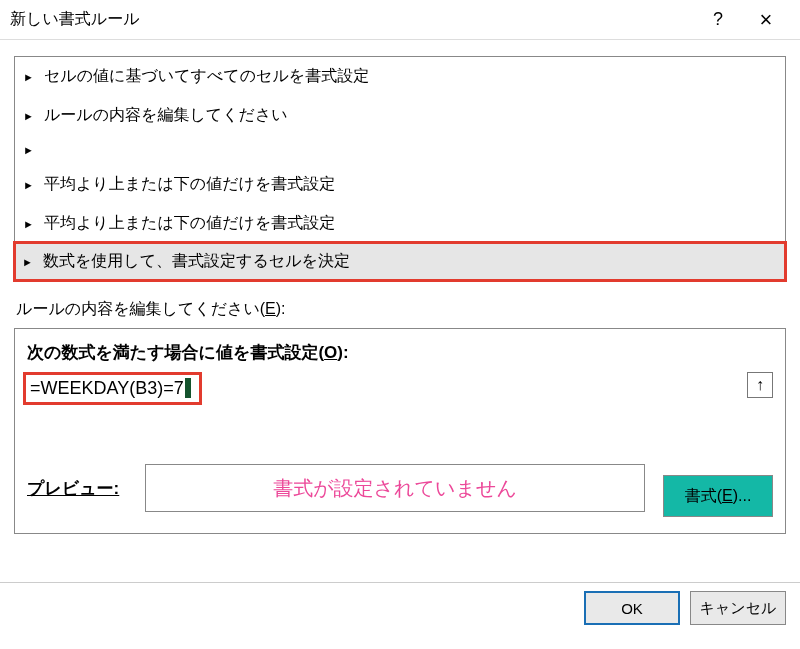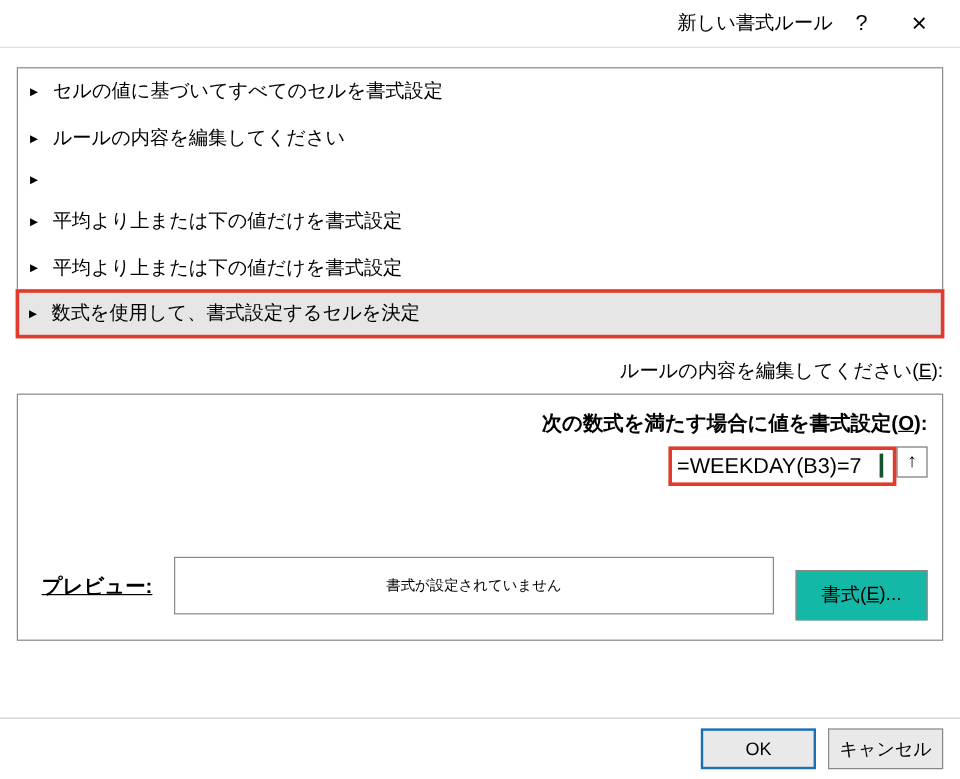--- a/index.html
+++ b/index.html
@@ -1,15 +1,15 @@
 <!DOCTYPE html>
 <html><head>
 <meta charset="utf-8">
 <style>
-  * { box-sizing: border-box; text-align: right; }
+  * { box-sizing: border-box; }
   body {
     margin: 0;
     font-family: "Yu Gothic UI", "Meiryo", sans-serif;
     font-size: 15px;
     background: #fff;
     color: #000;
     width: 800px;
     height: 649px;
     overflow: hidden;
   }
@@ -75,22 +75,22 @@
     margin: 2px 0 8px 0;
   }
   .formula-box {
     display: inline-block;
     border: 3px solid #e23b2e;
     padding: 3px 8px 3px 4px;
     font-size: 18px;
     margin-left: -4px;
   }
   .formula-cursor {
-    border-right: 3px solid #14532d;
-    padding-right: 15px;
+    border-right: 6px solid #14532d;
+    padding-right: 1px;
   }
   .collapse-btn {
     float: right;
     width: 26px;
     height: 26px;
     border: 1px solid #777;
     display: flex;
     align-items: center;
     justify-content: center;
     font-weight: bold;
@@ -109,42 +109,42 @@
     width: 100px;
     text-decoration: underline;
   }
   .preview-box {
     flex: 1;
     border: 1px solid #888;
     height: 48px;
     display: flex;
     align-items: center;
     justify-content: center;
-    font-size: 12px;
-    color: #000000;
+    font-size: 20px;
+    color: #ec4899;
   }
   .format-btn {
     width: 110px;
     height: 42px;
     border: 1px solid #888;
     background: #14b8a6;
     font-size: 16px;
     display: flex;
     align-items: center;
     justify-content: center;
     margin-top: 16px;
   }
   .footer {
     border-top: 1px solid #ccc;
     padding: 8px 14px;
     display: flex;
     justify-content: flex-end;
     gap: 10px;
     position: absolute;
-    bottom: 0; left: 0; right: 0;
+    bottom: 16px; left: 0; right: 0;
     background: #fff;
   }
   .btn {
     min-width: 96px;
     height: 34px;
     border: 1px solid #888;
     background: #e9e9e9;
     font-size: 15px;
     display: flex;
     align-items: center;

